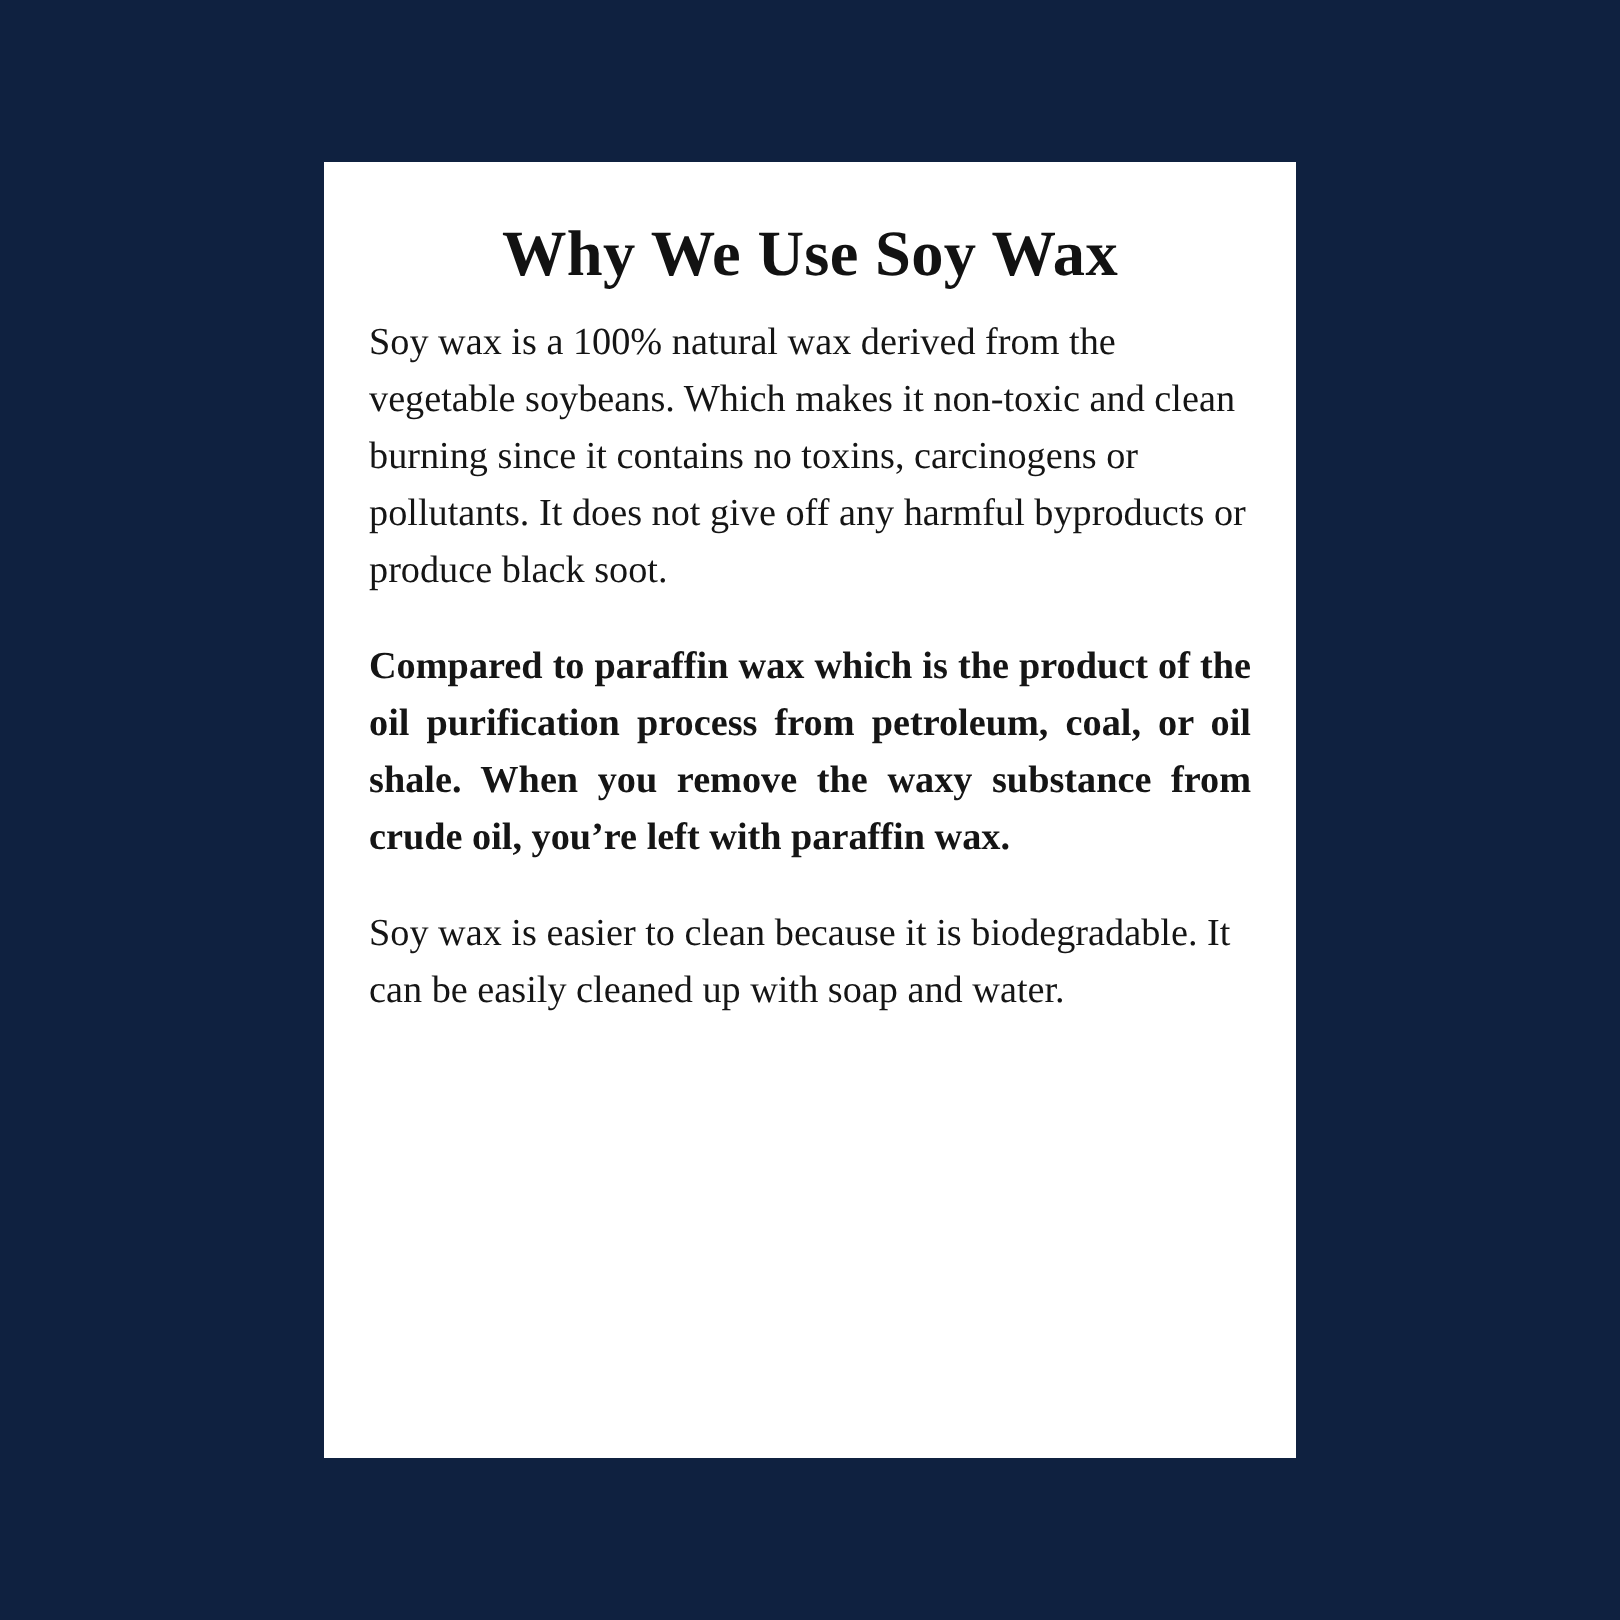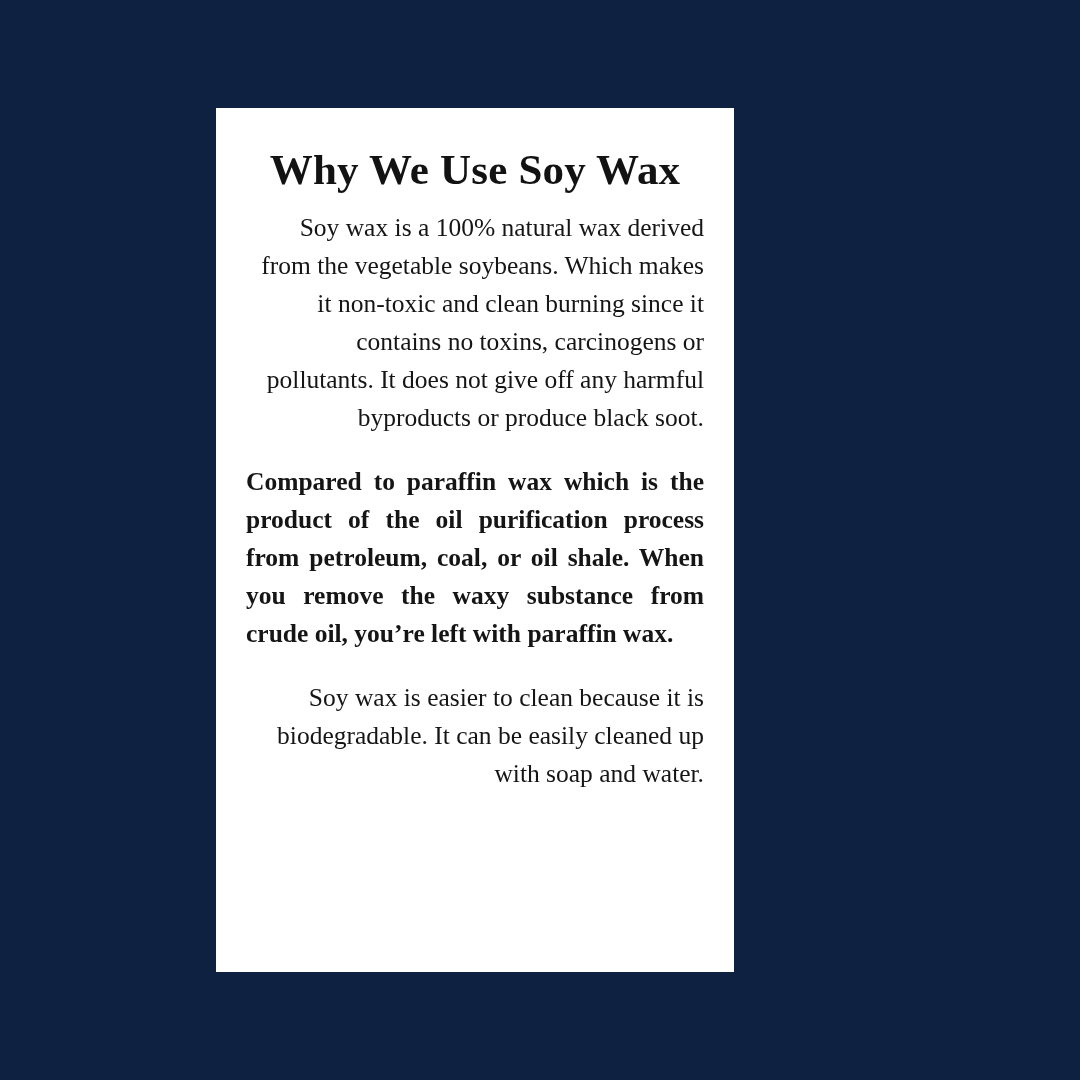--- a/index.html
+++ b/index.html
@@ -18,21 +18,21 @@
     width: 1080px;
     height: 1080px;
     display: flex;
     align-items: flex-start;
     justify-content: center;
   }
   .card {
     position: absolute;
     left: 216px;
     top: 108px;
-    width: 518px;
+    width: 648px;
     height: 864px;
     background: #ffffff;
     box-sizing: border-box;
     padding: 30px 28px 0 28px;
     overflow: hidden;
   }
   .card-title {
     font-family: "Liberation Serif", serif;
     font-size: 43px;
     font-weight: 700;
@@ -49,21 +49,21 @@
     color: #151515;
     margin: 0 0 26px 0;
     padding: 0 2px 0 2px;
   }
   .body-text.justify {
     text-align: justify;
     text-align-last: left;
     font-weight: bold;
   }
   .body-text.left {
-    text-align: right;
+    text-align: left;
   }
   .body-text:last-child {
     margin-bottom: 16px;
   }
 </style>
 </head>
 <body>
 
 <div class="stage">
   <div class="card">

